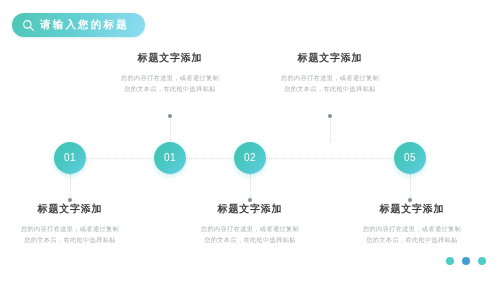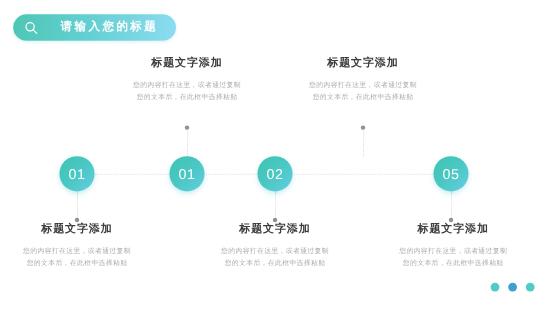--- a/index.html
+++ b/index.html
@@ -25,21 +25,21 @@
   .title-pill {
     position: absolute;
     left: 12px;
     top: 13px;
     height: 24px;
     padding: 0 16px 0 10px;
     border-radius: 12px;
     background: linear-gradient(100deg, #4ec6b4 0%, #62cfd2 45%, #8ddcf0 100%);
     display: flex;
     align-items: center;
-    gap: 20px;
+    gap: 5px;
     box-shadow: 0 1px 3px rgba(80,180,190,0.22);
   }
   .search-icon {
     width: 13px;
     height: 13px;
     display: block;
     flex: 0 0 auto;
   }
   .title-text {
     color: #ffffff;
@@ -78,21 +78,21 @@
     margin-top: -16px;
     border-radius: 50%;
     background: linear-gradient(135deg, #3fc4b2 0%, #4ac7c3 50%, #63cfe3 100%);
     display: flex;
     align-items: center;
     justify-content: center;
     box-shadow: 0 2px 5px rgba(70,190,195,0.28);
   }
   .node-num {
     color: #ffffff;
-    font-size: 13px;
+    font-size: 10px;
     font-weight: 400;
     letter-spacing: 0.4px;
     line-height: 1;
   }
 
   
   .stem {
     position: absolute;
     width: 0;
     border-left: 1px dotted #d6dee0;

